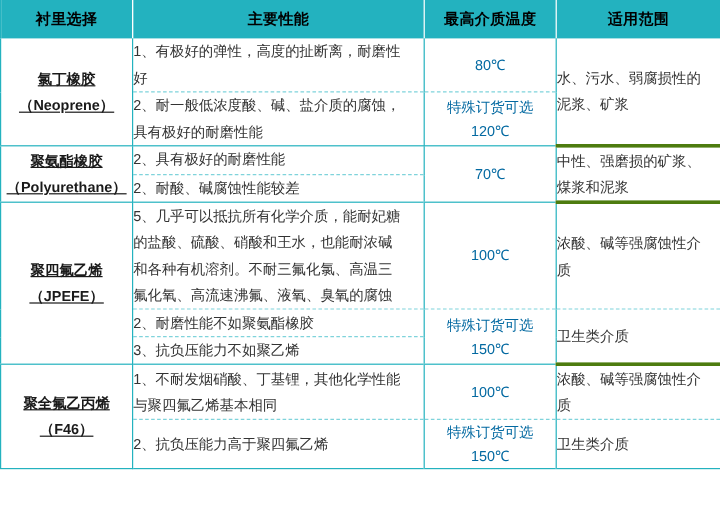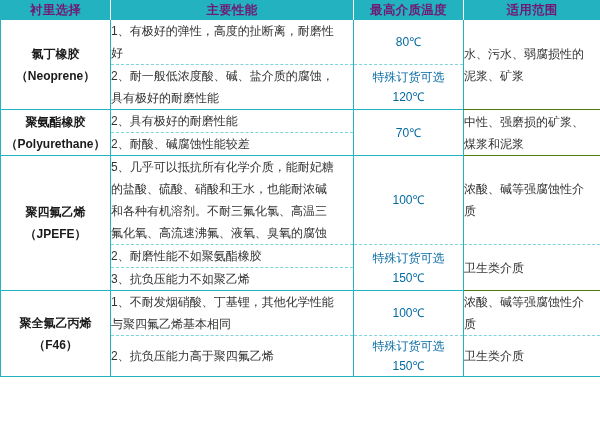--- a/index.html
+++ b/index.html
@@ -30,42 +30,42 @@
   }
   
   col.c1 { width: 110px; }
   col.c2 { width: 243px; }
   col.c3 { width: 110px; }
   col.c4 { width: 137px; }
 
   
   .hdr-row th {
     background: #23b2bf;
-    color: #701a75;
+    color: #000000;
     font-size: 12.5px;
     font-weight: bold;
     text-align: center;
-    height: 20px;
+    height: 32px;
     border-right: 1px solid #ffffff;
     letter-spacing: 0.3px;
   }
   .hdr-row th:last-child { border-right: none; }
 
   
   td.name {
     text-align: center;
     color: #1a1a1a;
     font-size: 12px;
     font-weight: bold;
     line-height: 22px;
     border-right: 1px solid #23b2bf;
     border-bottom: 1px solid #23b2bf;
     padding: 4px 3px;
   }
-  td.name .ln { display: block; white-space: nowrap; }
+  td.name .ln { display: block; white-space: nowrap; text-decoration: underline; }
 
   td.perf {
     text-align: left;
     color: #333333;
     font-size: 12px;
     line-height: 22px;
     padding: 7px 10px 7px 12px;
     border-right: 1px solid #23b2bf;
   }
   td.perf.solid-b { border-bottom: 1px solid #23b2bf; margin-top: 10px; }
@@ -82,21 +82,21 @@
   td.temp.solid-b { border-bottom: 1px solid #23b2bf; }
   td.temp.dash-b { border-bottom: 1px dashed #7fd3db; }
 
   td.scope {
     text-align: left;
     color: #333333;
     font-size: 12px;
     line-height: 22px;
     padding: 6px 10px 6px 12px;
   }
-  td.scope.solid-b { border-bottom: 1px solid #4d7c0f; }
+  td.scope.solid-b { border-bottom: 3px solid #4d7c0f; }
   td.scope.dash-b { border-bottom: 1px dashed #7fd3db; }
 
   table.spec { border-left: 1px solid #23b2bf; border-right: 1px solid #23b2bf; border-bottom: 1px solid #23b2bf; }
   .hdr-row th { border-bottom: none; }
 
   .two-line { display: block; }
 </style>
 </head>
 <body>
 

